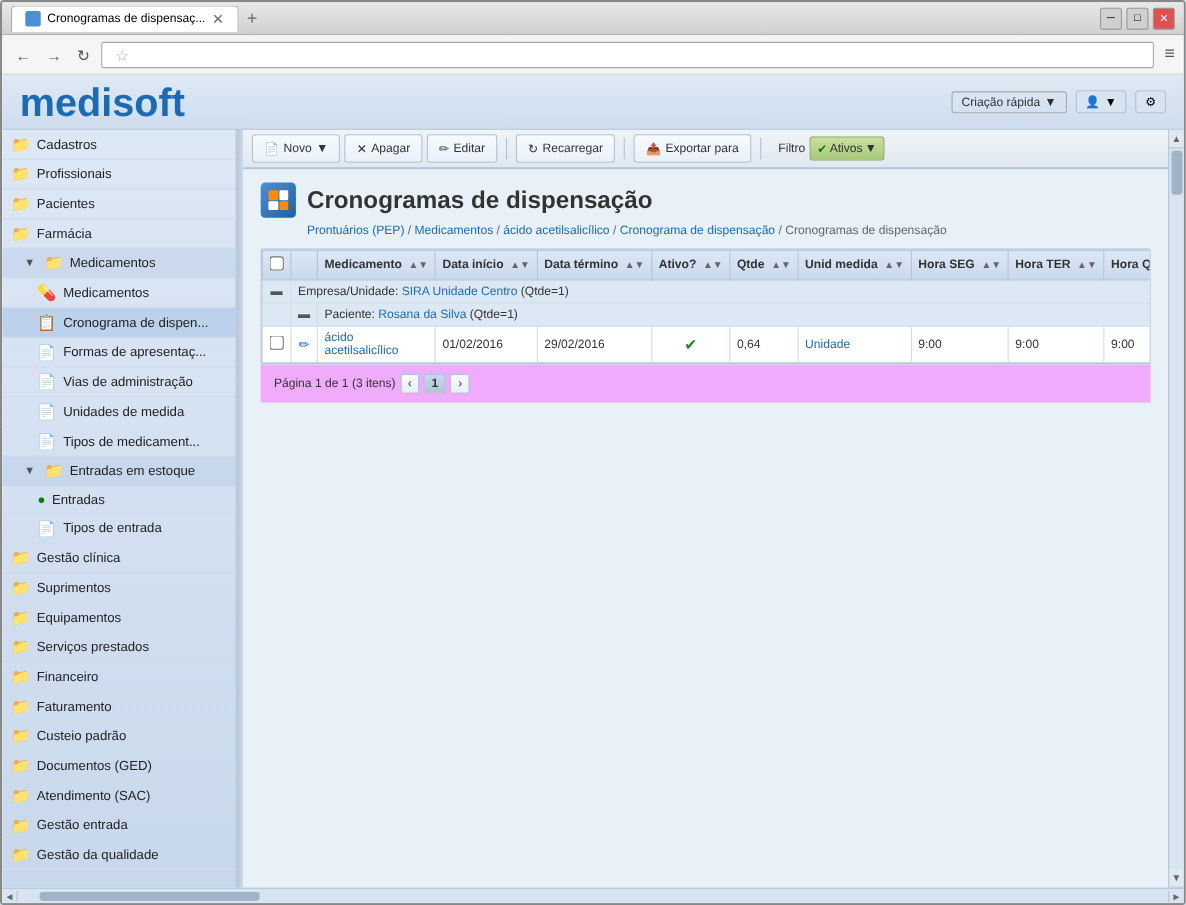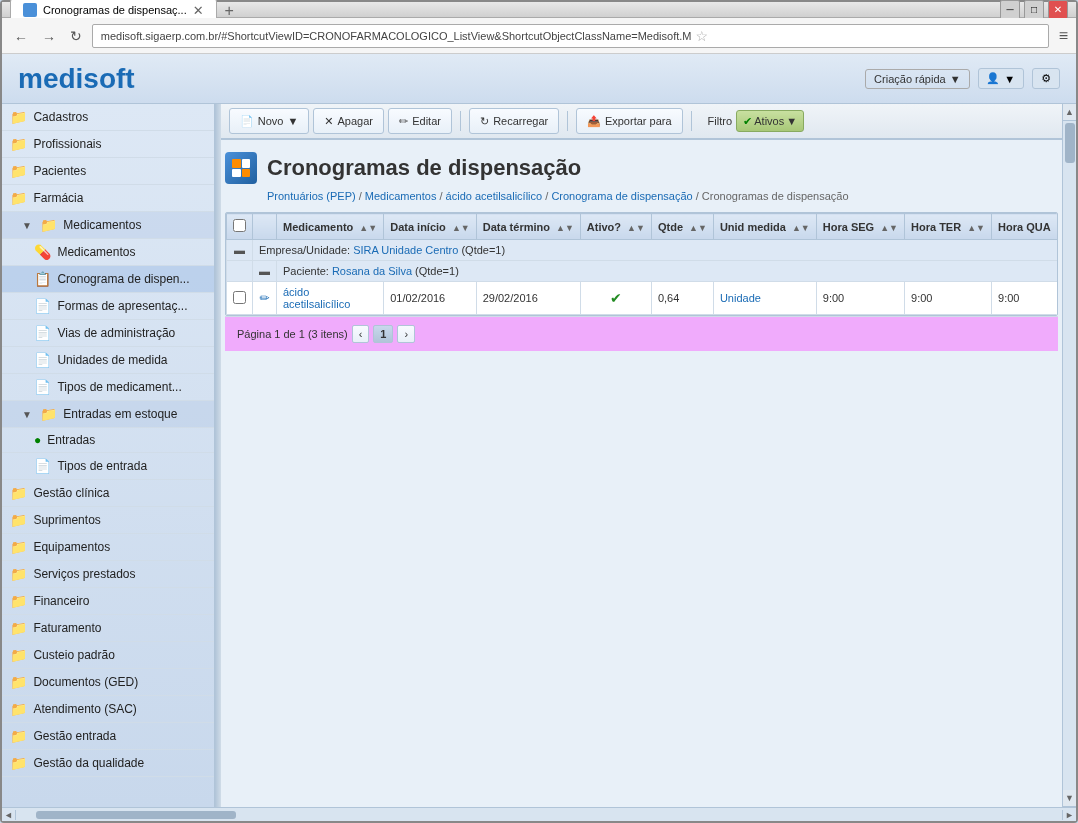--- a/index.html
+++ b/index.html
@@ -1,20 +1,20 @@
 <!DOCTYPE html>
 <html><head>
   <meta charset="utf-8">
   <style>
     * { box-sizing: border-box; margin: 0; padding: 0; }
     body { font-family: Arial, sans-serif; font-size: 12px; background: #c8d8e8; width: 1078px; height: 823px; overflow: hidden; }
 
     
     .browser-outer { width: 1078px; height: 823px; border: 2px solid #888; border-radius: 4px; display: flex; flex-direction: column; background: #f0f0f0; }
-    .browser-titlebar { background: linear-gradient(to bottom, #e8e8e8, #d0d0d0); height: 16px; display: flex; align-items: center; padding: 0 8px; border-bottom: 1px solid #aaa; gap: 6px; }
+    .browser-titlebar { background: linear-gradient(to bottom, #e8e8e8, #d0d0d0); height: 30px; display: flex; align-items: center; padding: 0 8px; border-bottom: 1px solid #aaa; gap: 6px; }
     .tab-bar { display: flex; align-items: flex-end; gap: 2px; }
     .browser-tab { background: #f5f5f5; border: 1px solid #aaa; border-bottom: none; border-radius: 4px 4px 0 0; padding: 4px 12px; font-size: 11px; display: flex; align-items: center; gap: 6px; min-width: 160px; }
     .browser-tab.active { background: #fff; }
     .tab-icon { width: 14px; height: 14px; background: #4a90d9; border-radius: 2px; }
     .tab-close { margin-left: auto; cursor: pointer; color: #666; font-size: 13px; }
     .tab-new { background: none; border: none; font-size: 16px; cursor: pointer; color: #666; padding: 2px 6px; }
     .titlebar-controls { margin-left: auto; display: flex; gap: 4px; }
     .titlebar-btn { width: 20px; height: 20px; border: 1px solid #999; border-radius: 2px; cursor: pointer; display: flex; align-items: center; justify-content: center; font-size: 10px; background: #e0e0e0; }
     .titlebar-btn.close { background: #e05050; color: white; }
     .titlebar-btn.minimize { background: #d0d0d0; }
@@ -23,21 +23,21 @@
     .browser-toolbar { background: #f5f5f5; height: 36px; display: flex; align-items: center; padding: 0 8px; gap: 6px; border-bottom: 1px solid #ccc; }
     .nav-btn { background: none; border: none; cursor: pointer; font-size: 14px; color: #555; padding: 2px 4px; }
     .address-bar { flex: 1; height: 24px; border: 1px solid #aaa; border-radius: 2px; padding: 0 8px; font-size: 11px; color: #333; background: white; display: flex; align-items: center; overflow: hidden; }
     .address-text { white-space: nowrap; overflow: hidden; font-size: 11px; color: #444; }
     .star-btn { font-size: 14px; color: #aaa; cursor: pointer; margin-left: 4px; }
     .menu-btn { font-size: 16px; color: #555; cursor: pointer; margin-left: 4px; }
 
     
     .app-container { flex: 1; display: flex; flex-direction: column; background: #e8f0f8; overflow: hidden; }
     .app-header { background: linear-gradient(to bottom, #e0eaf5, #cddcee); padding: 8px 16px; border-bottom: 1px solid #b0c4d8; display: flex; align-items: center; justify-content: space-between; height: 50px; }
-    .app-logo { font-size: 28px; font-weight: bold; color: #1a6bb5; font-family: Arial, sans-serif; }
+    .app-logo { font-size: 36px; font-weight: bold; color: #1a6bb5; font-family: Arial, sans-serif; }
     .header-right { display: flex; align-items: center; gap: 8px; }
     .criacao-rapida-btn { background: none; border: 1px solid #aaa; border-radius: 3px; padding: 3px 8px; cursor: pointer; font-size: 11px; color: #333; display: flex; align-items: flex-start; gap: 4px; }
     .header-icon-btn { background: #d8e4f0; border: 1px solid #b0c4d8; border-radius: 3px; padding: 3px 8px; cursor: pointer; font-size: 11px; display: flex; align-items: center; gap: 4px; }
 
     
     .main-layout { flex: 1; display: flex; overflow: hidden; }
 
     
     .sidebar { width: 213px; background: linear-gradient(to bottom, #dde8f5, #c8d8ec); border-right: 1px solid #b0c4d8; overflow-y: auto; overflow-x: hidden; flex-shrink: 0; }
     .sidebar-item { display: flex; align-items: center; gap: 6px; padding: 5px 8px; cursor: pointer; font-size: 12px; color: #222; border-bottom: 1px solid #d0dce8; }
@@ -48,21 +48,21 @@
 
     
     .content-area { flex: 1; display: flex; flex-direction: column; overflow: hidden; background: #e8f0f8; }
     .toolbar { background: linear-gradient(to bottom, #f0f4f8, #e0e8f0); border-bottom: 2px solid #b0c4d8; padding: 4px 8px; display: flex; align-items: center; gap: 4px; height: 36px; }
     .toolbar-btn { background: linear-gradient(to bottom, #f8fbff, #e8f0f8); border: 1px solid #b0c4d8; border-radius: 3px; padding: 3px 10px; cursor: pointer; font-size: 11px; color: #333; display: flex; align-items: center; gap: 4px; height: 26px; }
     .toolbar-separator { width: 1px; height: 20px; background: #b0c4d8; margin: 0 4px; }
     .toolbar-filtro { font-size: 11px; color: #333; margin-left: 8px; }
     .dropdown-btn { background: linear-gradient(to bottom, #c8e0a0, #a8c878); border: 1px solid #88aa60; border-radius: 3px; padding: 2px 6px; cursor: pointer; font-size: 11px; color: #333; display: flex; align-items: center; gap: 2px; height: 22px; }
 
     
-    .page-content { flex: 1; padding: 12px 4px; overflow: auto; background: #e8f0f8; }
+    .page-content { flex: 1; padding: 12px 16px; overflow: auto; background: #e8f0f8; }
     .page-header { display: flex; align-items: center; gap: 10px; margin-bottom: 6px; }
     .page-icon { width: 32px; height: 32px; background: linear-gradient(135deg, #4a90d9, #2060a0); border-radius: 4px; display: flex; align-items: center; justify-content: center; }
     .page-icon-inner { display: grid; grid-template-columns: 1fr 1fr; gap: 1px; width: 18px; height: 18px; }
     .page-icon-cell { background: white; border-radius: 1px; }
     .page-icon-cell.colored { background: #ff8c00; }
     .page-title { font-size: 22px; font-weight: bold; color: #333; }
     .breadcrumb { font-size: 11px; color: #666; margin-bottom: 10px; padding-left: 42px; }
     .breadcrumb a { color: #1a6bb5; text-decoration: none; cursor: pointer; }
 
     
@@ -114,21 +114,20 @@
       <div class="titlebar-btn maximize">□</div>
       <div class="titlebar-btn close">✕</div>
     </div>
   </div>
 
   <div class="browser-toolbar">
     <button class="nav-btn">←</button>
     <button class="nav-btn">→</button>
     <button class="nav-btn">↻</button>
     <div class="address-bar">
-      <span class="address-text">medisoft.sigaerp.com.br/#ShortcutViewID=CRONOFARMACOLOGICO_ListView&amp;ShortcutObjectClassName=Medisoft.M</span>
       <span class="star-btn">☆</span>
     </div>
     <span class="menu-btn">≡</span>
   </div>
 
   <div class="app-container">
 
     <div class="app-header">
       <div class="app-logo">medisoft</div>
       <div class="header-right">

